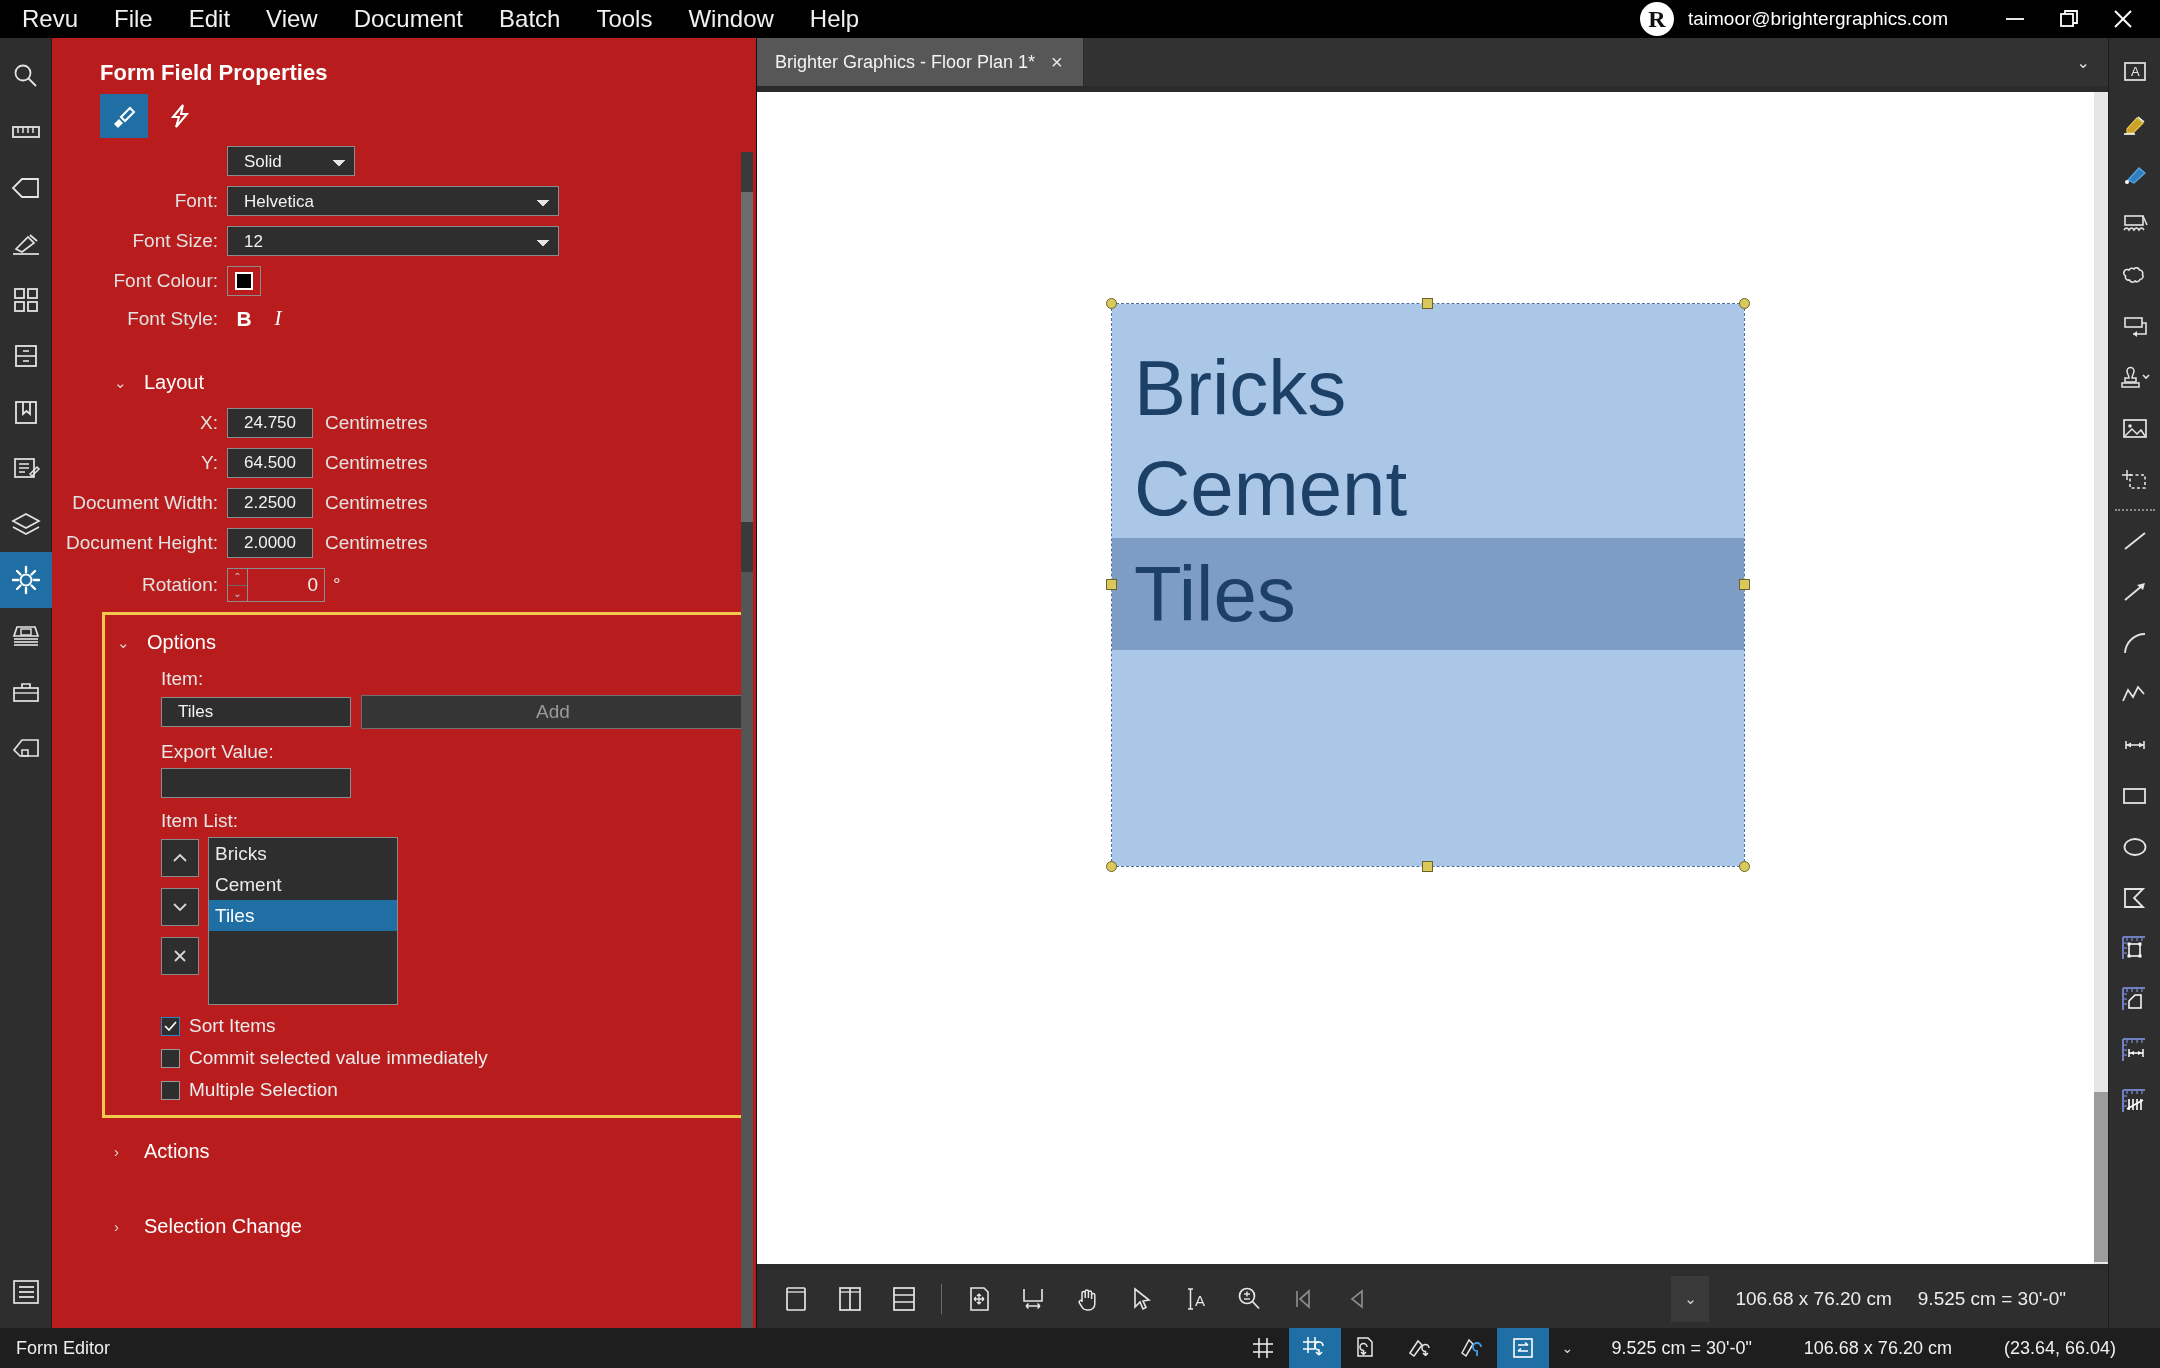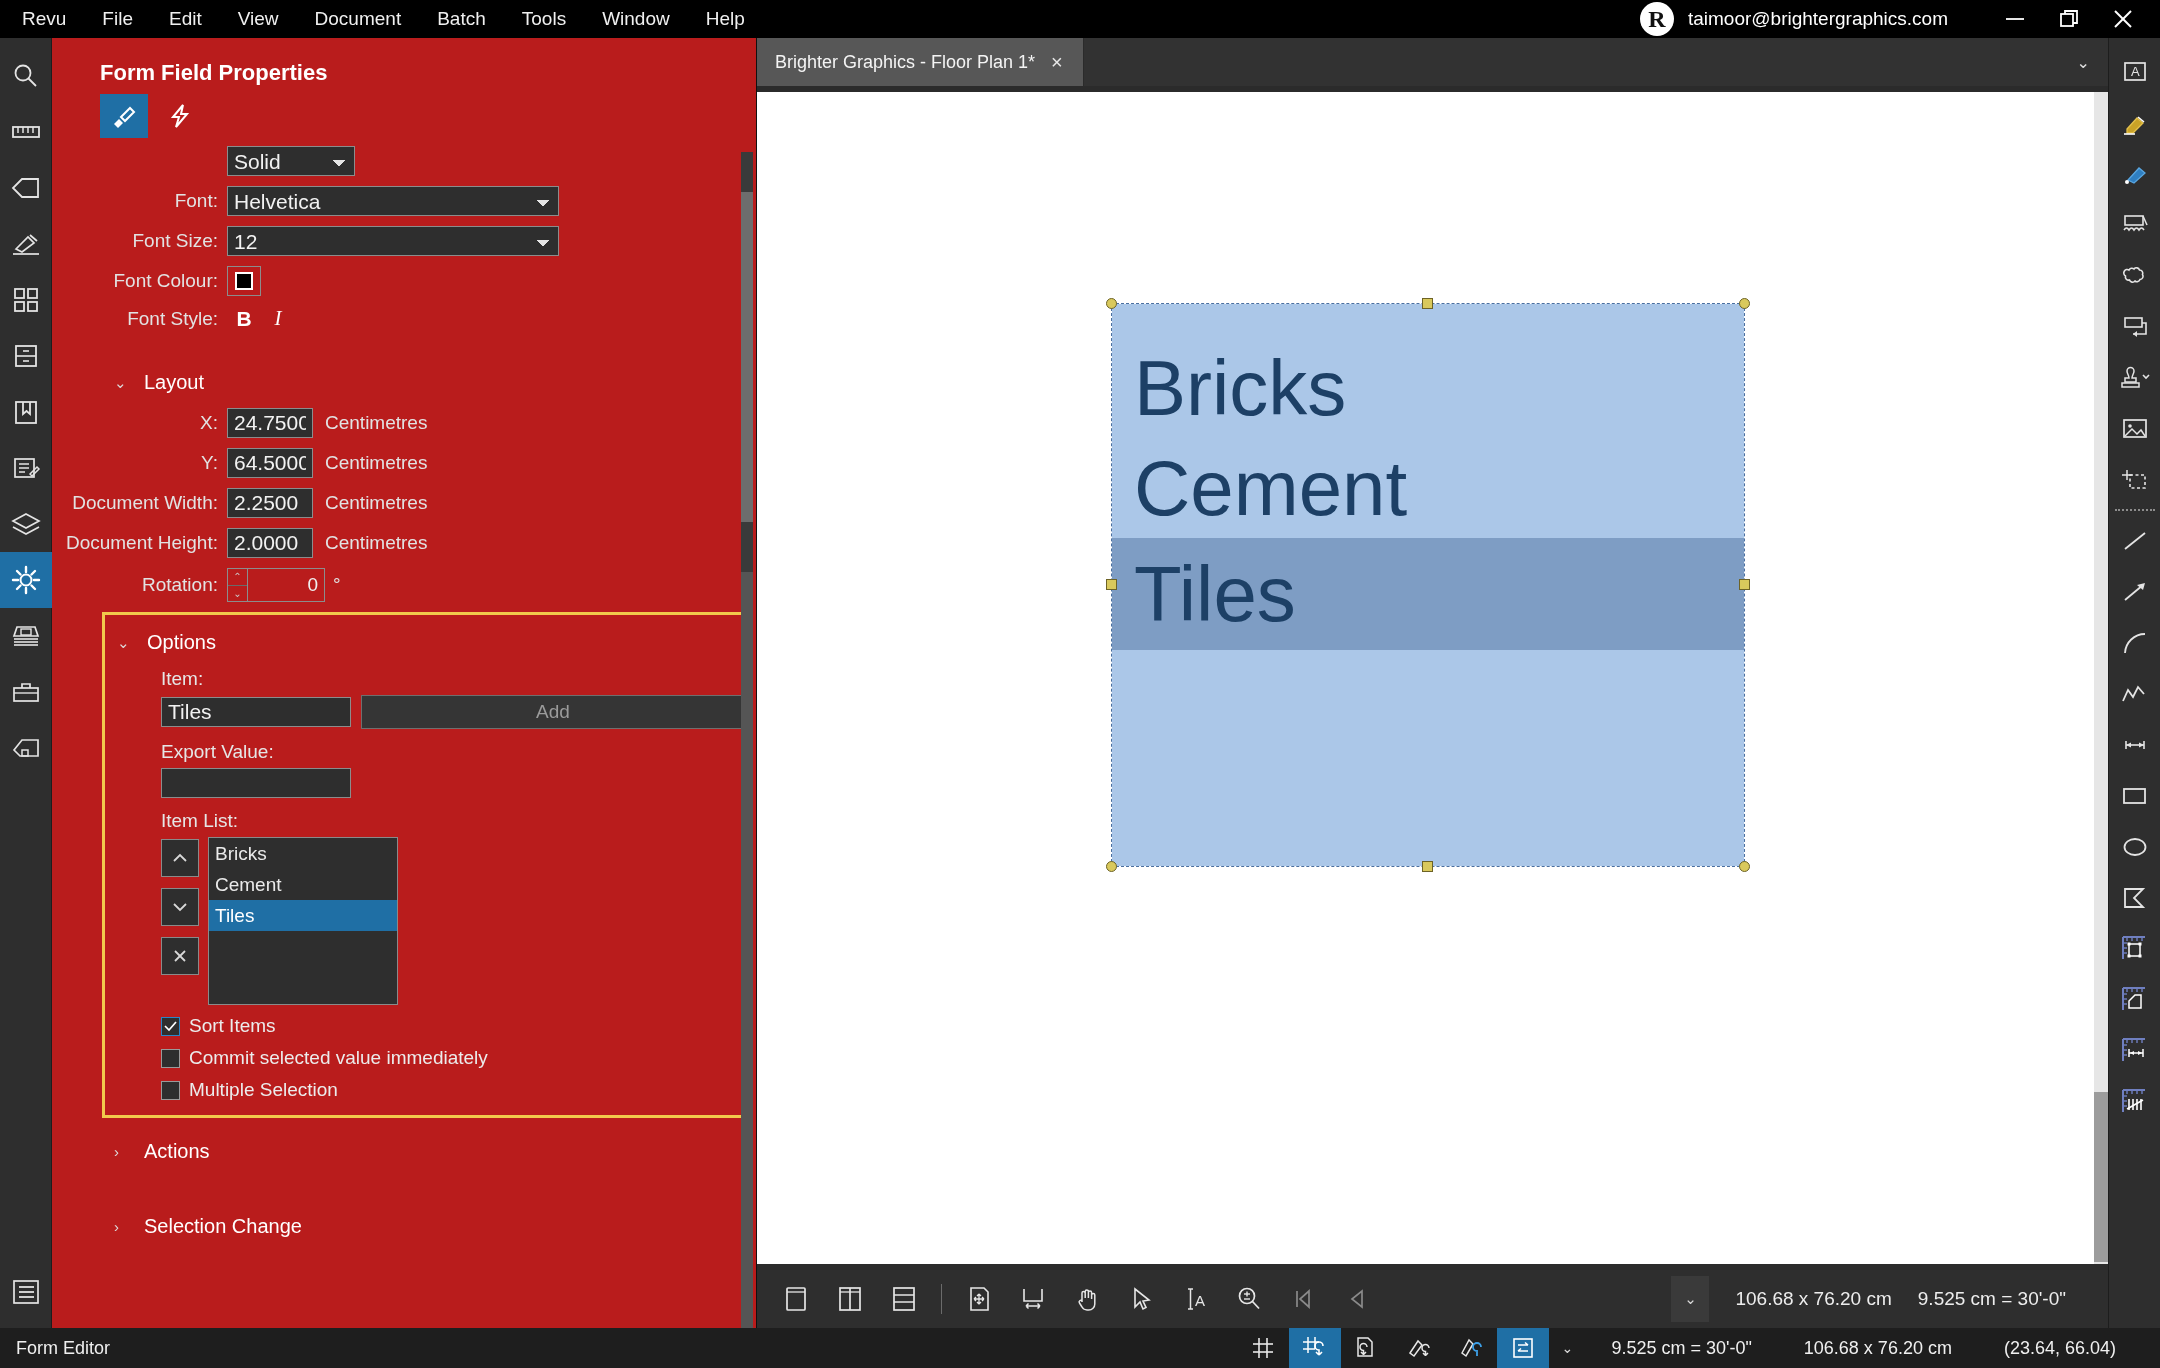--- a/index.html
+++ b/index.html
@@ -11,21 +11,21 @@
     color: #e8e8e8;
   }
   #app { position: relative; width: 2160px; height: 1368px; display: flex; flex-direction: column; }
 
   
   .menubar {
     height: 38px; background: #000; display: flex; align-items: center;
     flex: 0 0 38px; position: relative;
   }
   .menu-item {
-    font-size: 19px; color: #f0f0f0; padding: 0 18px; line-height: 38px;
+    font-size: 24px; color: #f0f0f0; padding: 0 18px; line-height: 38px;
     white-space: nowrap; cursor: default;
   }
   .menu-item:first-child { padding-left: 22px; }
   .menubar-right { margin-left: auto; display: flex; align-items: center; padding-right: 10px; }
   .logo-badge {
     width: 34px; height: 34px; border-radius: 50%; background: #fff; color: #111;
     display: flex; align-items: center; justify-content: center;
     font-size: 24px; font-weight: bold; font-family: "Liberation Serif", serif;
     margin-right: 14px;
   }
@@ -65,22 +65,22 @@
   .props-tab.active { background: #1f6fa5; }
   .props-scroll { flex: 1; position: relative; overflow: hidden; padding-left: 0; }
 
   .row { display: flex; align-items: center; margin-bottom: 10px; }
   .lbl { font-size: 19px; color: #e2e2e2; text-align: right; white-space: nowrap; }
   .lbl-w { width: 175px; padding-right: 9px; }
   .unit { font-size: 19px; color: #e2e2e2; margin-left: 12px; }
 
   select.ctl, input.ctl {
     background: #2e2e2e; border: 1px solid #8c8c8c; color: #f2f2f2;
-    font-family: "Liberation Sans", sans-serif; font-size: 21px;
-    height: 30px; padding: 0 6px; outline: none;
+    font-family: "Liberation Sans", sans-serif; font-size: 17px;
+    height: 30px; padding: 0 16px; outline: none;
   }
   select.ctl { appearance: none; -webkit-appearance: none; padding-right: 26px;
     background-image:
       linear-gradient(45deg, transparent 50%, #e5e5e5 50%),
       linear-gradient(135deg, #e5e5e5 50%, transparent 50%);
     background-position: calc(100% - 15px) 13px, calc(100% - 9px) 13px;
     background-size: 6px 6px, 6px 6px; background-repeat: no-repeat;
   }
   .sel-solid { width: 128px; color: #a6a6a6; }
   .sel-wide { width: 332px; }

